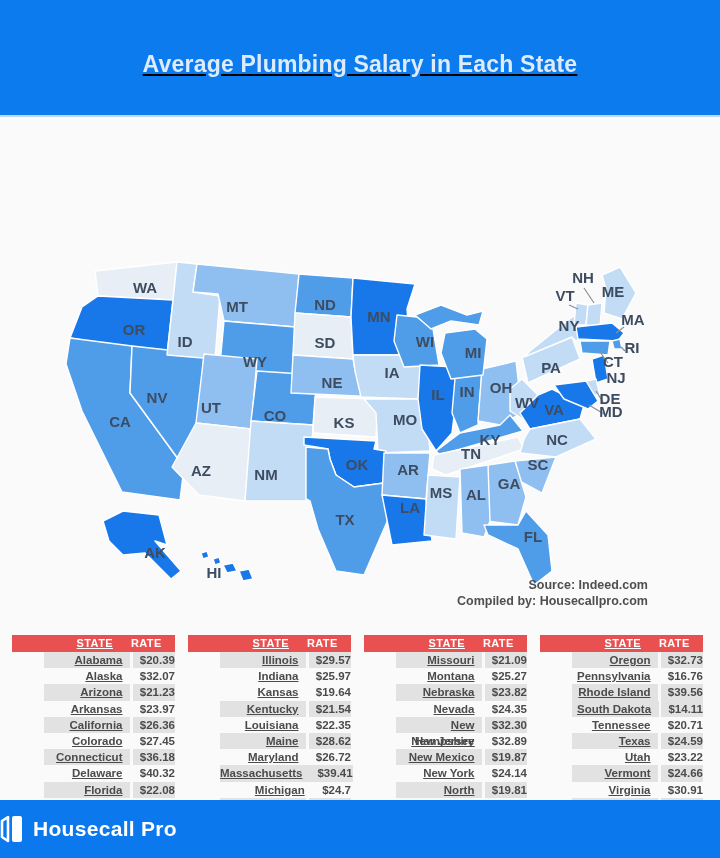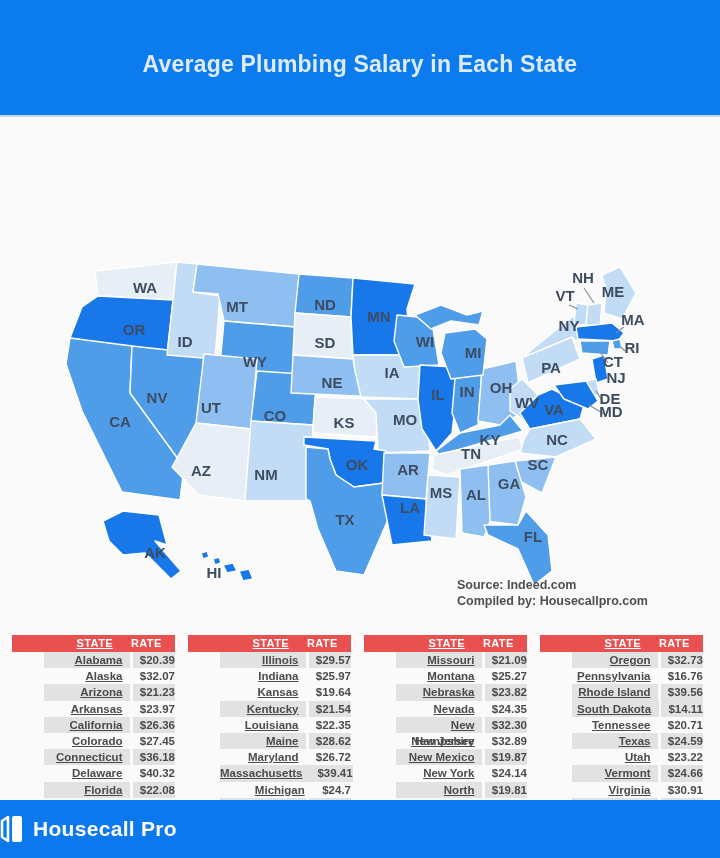--- a/index.html
+++ b/index.html
@@ -4,34 +4,34 @@
 <style>
   html,body{margin:0;padding:0;}
   body{
     width:720px;height:858px;position:relative;overflow:hidden;
     background:#fafafa;
     font-family:"Liberation Sans","DejaVu Sans",sans-serif;
     -webkit-font-smoothing:antialiased;
   }
   
   .band{position:absolute;left:0;top:0;width:720px;height:115px;background:#0b7bee;
-        display:flex;align-items:center;justify-content:center;}
+        display:flex;align-items:center;justify-content:center;text-decoration:underline;}
   .band h1{margin:0;padding-top:14px;font-size:23px;letter-spacing:.2px;
            color:#ddebfb;font-weight:bold;}
   
   .main{position:absolute;left:0;top:115px;width:720px;height:685px;background:#fafafa;
         border-top:2px solid #bdd9f5;box-sizing:border-box;}
   
   #usmap{position:absolute;left:65px;top:138px;}
   #usmap polygon{stroke:#ffffff;stroke-width:1.4;stroke-linejoin:round;}
   #usmap text{font-family:"Liberation Sans","DejaVu Sans",sans-serif;
               font-weight:bold;font-size:15px;fill:#3d4c60;text-anchor:middle;}
   #usmap line{stroke:#8a909b;stroke-width:1.2;}
   
-  .source{position:absolute;right:72px;top:460px;
+  .source{position:absolute;right:72px;top:460px;text-align:right;
           font-size:12.5px;font-weight:bold;color:#4f4f4f;line-height:16px;}
   
   #tables{position:absolute;left:12px;top:518px;width:694px;display:flex;gap:13px;}
   .tbl{width:163px;flex:0 0 163px;font-size:11.5px;font-weight:bold;color:#4b4b4b;}
   .thead{display:flex;height:17px;line-height:17px;background:#e8514f;color:#ffffff;
          font-size:11px;letter-spacing:.4px;}
   .trow{display:flex;height:16.2px;line-height:16.2px;padding-left:32px;}
   .c1{width:101px;text-align:right;padding-right:8px;text-decoration:underline;}
   .gap{width:3px;}
   .c2{flex:1;text-align:left;padding-left:7px;}

